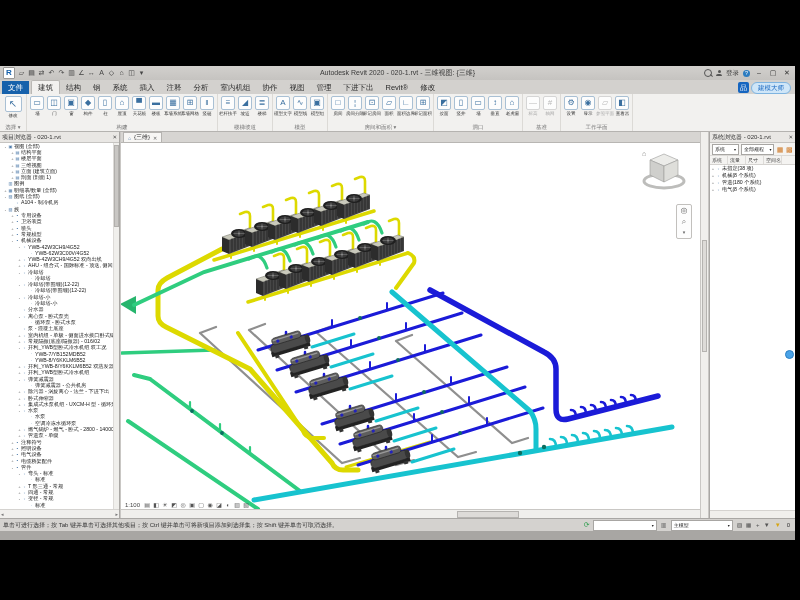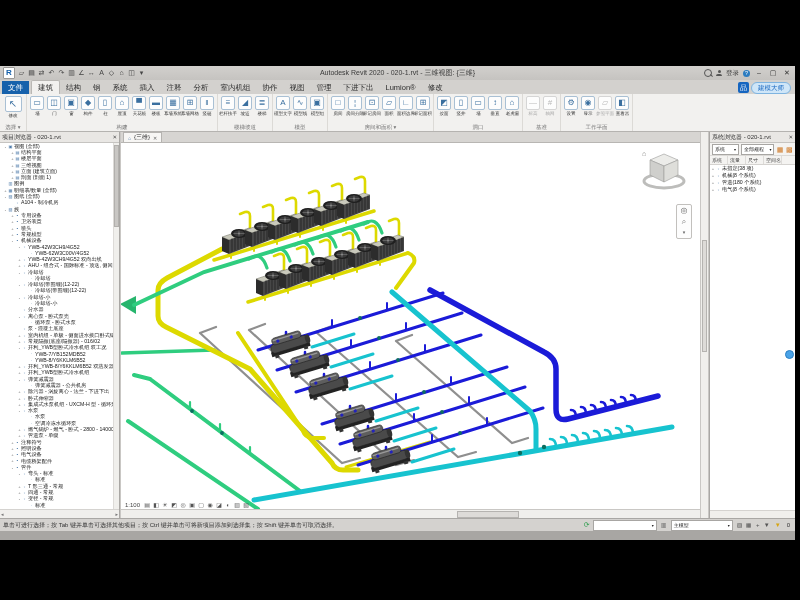--- a/index.html
+++ b/index.html
@@ -165,21 +165,21 @@
           <div class="tab">钢</div>
           <div class="tab">系统</div>
           <div class="tab">插入</div>
           <div class="tab">注释</div>
           <div class="tab">分析</div>
           <div class="tab">室内机组</div>
           <div class="tab">协作</div>
           <div class="tab">视图</div>
           <div class="tab">管理</div>
           <div class="tab">下进下出</div>
-          <div class="tab">Lumion®</div>
+          <div class="tab">Revit®</div>
           <div class="tab">修改</div>
         </div>
       <div class="plugin-area">
         <div class="plugin-ic">品</div>
         <div class="plugin-pill">建模大师</div>
       </div>
     </div>
 
     <div class="ribbon">
       <div class="rpanel">

